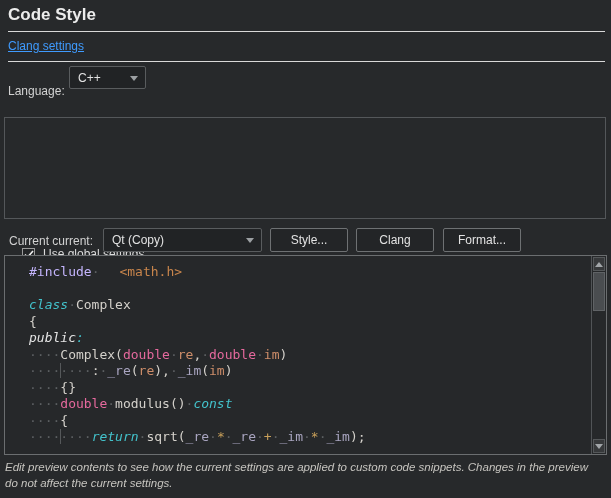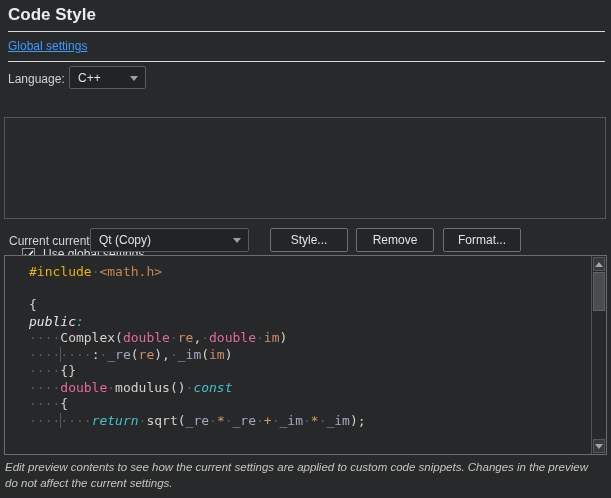--- a/index.html
+++ b/index.html
@@ -6,33 +6,33 @@
   .root{position:relative;width:611px;height:498px;background:#27292b;overflow:hidden;
         font-family:"Liberation Sans",sans-serif;font-size:12px;color:#d6d6d6;}
   .abs{position:absolute;}
 
   .title{left:8px;top:5px;font-size:17px;font-weight:bold;color:#ececec;}
   .hr{left:8px;width:597px;height:1px;background:#d9d9d9;}
   .hr1{top:31px;} .hr2{top:61px;}
   .link{left:8px;top:39px;color:#3f9bff;text-decoration:underline;cursor:pointer;}
 
   .label{color:#d2d2d2;}
-  .lbl-language{left:8px;top:72px;}
+  .lbl-language{left:8px;top:84px;}
   .lbl-clangformat{left:8px;top:98px;}
   .lbl-current{left:9px;top:234px;}
 
   .combo{box-sizing:border-box;background:#212325;border:1px solid #595c5e;border-radius:2px;
          color:#e2e2e2;display:flex;align-items:center;padding:0 20px 0 8px;position:absolute;cursor:pointer;}
   .combo .arrow{position:absolute;right:7px;top:50%;margin-top:-2px;width:0;height:0;
                 border-left:4px solid transparent;border-right:4px solid transparent;border-top:5px solid #9ca0a3;}
   .combo.disabled{border-color:#3f4244;color:#5b5e60;cursor:default;background:#232527;}
   .combo.disabled .arrow{border-top-color:#56595b;}
   .combo-language{left:69px;top:66px;width:77px;height:23px;}
   .combo-mode{left:17px;top:156px;width:112px;height:24px;}
-  .combo-current{left:90px;top:228px;width:159px;height:24px;}
+  .combo-current{left:103px;top:228px;width:159px;height:24px;}
 
   .groupbox{left:4px;top:117px;width:602px;height:102px;border:1px solid #54575a;box-sizing:border-box;}
 
   .cbrow{display:flex;align-items:center;gap:8px;position:absolute;}
   .cb1{left:17px;top:129px;} .cb2{left:17px;top:188px;}
   .checkbox{width:13px;height:13px;box-sizing:border-box;border:1px solid #9b9b9b;background:#232527;
             display:flex;align-items:center;justify-content:center;cursor:pointer;}
   .checkbox.disabled{border-color:#5c5f61;cursor:default;}
   .cb-label{color:#dcdcdc;}
   .cb-label.disabled{color:#5e6163;}
@@ -61,21 +61,21 @@
 
   .note{left:5px;top:460px;width:601px;font-style:italic;color:#c6c4bf;font-size:11.5px;line-height:15.5px;}
 </style>
 </head>
 <body>
 
 <div class="root">
 
   <div class="abs title">Code Style</div>
   <div class="abs hr hr1"></div>
-  <a class="abs link">Global settings</a>
+  <a class="abs link">Clang settings</a>
   <div class="abs hr hr2"></div>
 
   <div class="abs label lbl-language">Language:</div>
   <div class="combo combo-language">
     <span>C++</span>
     <span class="arrow"></span>
   </div>
 
 
   <div class="abs groupbox">
@@ -102,27 +102,28 @@
       <span class="cb-label disabled">Override Clang Format configuration file</span>
     </div>
   </div>
 
   <div class="abs label lbl-current">Current current:</div>
   <div class="combo combo-current">
     <span>Qt (Copy)</span>
     <span class="arrow"></span>
   </div>
   <button class="btn btn-copy">Style...</button>
-  <button class="btn btn-remove">Remove</button>
+  <button class="btn btn-remove">Clang</button>
   <button class="btn btn-export">Format...</button>
 
   <div class="abs editor">
     <div class="code">
-        <div class="code-line"><span style="color: #eab308;">#include</span><span style="color: rgb(92, 95, 98);">·</span><span style="color: rgb(200, 133, 76);">&lt;math.h&gt;</span></div>
+        <div class="code-line"><span style="color: #c4b5fd;">#include</span><span style="color: rgb(92, 95, 98);">·</span><span style="color: rgb(200, 133, 76); margin-left: 20px;">&lt;math.h&gt;</span></div>
         <div class="code-line"></div>
+        <div class="code-line"><span style="color: rgb(67, 195, 204); font-style: italic;">class</span><span style="color: rgb(92, 95, 98);">·</span><span style="color: rgb(212, 209, 203);">Complex</span></div>
         <div class="code-line"><span style="color: rgb(212, 209, 203);">{</span></div>
         <div class="code-line"><span style="color: #e5e5e5; font-style: italic;">public</span><span style="color: rgb(67, 195, 204); font-style: italic;">:</span></div>
         <div class="code-line"><span style="color: rgb(92, 95, 98);">·</span><span style="color: rgb(92, 95, 98);">·</span><span style="color: rgb(92, 95, 98);">·</span><span style="color: rgb(92, 95, 98);">·</span><span style="color: rgb(212, 209, 203);">Complex(</span><span style="color: rgb(229, 105, 157);">double</span><span style="color: rgb(92, 95, 98);">·</span><span style="color: rgb(206, 142, 106);">re</span><span style="color: rgb(212, 209, 203);">,</span><span style="color: rgb(92, 95, 98);">·</span><span style="color: rgb(229, 105, 157);">double</span><span style="color: rgb(92, 95, 98);">·</span><span style="color: rgb(206, 142, 106);">im</span><span style="color: rgb(212, 209, 203);">)</span></div>
         <div class="code-line"><span style="color: rgb(92, 95, 98);">·</span><span style="color: rgb(92, 95, 98);">·</span><span style="color: rgb(92, 95, 98);">·</span><span style="color: rgb(92, 95, 98);">·</span><span class="guide" style="color: rgb(92, 95, 98);">·</span><span style="color: rgb(92, 95, 98);">·</span><span style="color: rgb(92, 95, 98);">·</span><span style="color: rgb(92, 95, 98);">·</span><span style="color: rgb(212, 209, 203);">:</span><span style="color: rgb(92, 95, 98);">·</span><span style="color: rgb(169, 165, 192);">_re</span><span style="color: rgb(212, 209, 203);">(</span><span style="color: rgb(206, 142, 106);">re</span><span style="color: rgb(212, 209, 203);">),</span><span style="color: rgb(92, 95, 98);">·</span><span style="color: rgb(169, 165, 192);">_im</span><span style="color: rgb(212, 209, 203);">(</span><span style="color: rgb(206, 142, 106);">im</span><span style="color: rgb(212, 209, 203);">)</span></div>
         <div class="code-line"><span style="color: rgb(92, 95, 98);">·</span><span style="color: rgb(92, 95, 98);">·</span><span style="color: rgb(92, 95, 98);">·</span><span style="color: rgb(92, 95, 98);">·</span><span style="color: rgb(212, 209, 203);">{}</span></div>
         <div class="code-line"><span style="color: rgb(92, 95, 98);">·</span><span style="color: rgb(92, 95, 98);">·</span><span style="color: rgb(92, 95, 98);">·</span><span style="color: rgb(92, 95, 98);">·</span><span style="color: rgb(229, 105, 157);">double</span><span style="color: rgb(92, 95, 98);">·</span><span style="color: rgb(212, 209, 203);">modulus()</span><span style="color: rgb(92, 95, 98);">·</span><span style="color: rgb(67, 195, 204); font-style: italic;">const</span></div>
         <div class="code-line"><span style="color: rgb(92, 95, 98);">·</span><span style="color: rgb(92, 95, 98);">·</span><span style="color: rgb(92, 95, 98);">·</span><span style="color: rgb(92, 95, 98);">·</span><span style="color: rgb(212, 209, 203);">{</span></div>
         <div class="code-line"><span style="color: rgb(92, 95, 98);">·</span><span style="color: rgb(92, 95, 98);">·</span><span style="color: rgb(92, 95, 98);">·</span><span style="color: rgb(92, 95, 98);">·</span><span class="guide" style="color: rgb(92, 95, 98);">·</span><span style="color: rgb(92, 95, 98);">·</span><span style="color: rgb(92, 95, 98);">·</span><span style="color: rgb(92, 95, 98);">·</span><span style="color: rgb(67, 195, 204); font-style: italic;">return</span><span style="color: rgb(92, 95, 98);">·</span><span style="color: rgb(212, 209, 203);">sqrt(</span><span style="color: rgb(169, 165, 192);">_re</span><span style="color: rgb(92, 95, 98);">·</span><span style="color: rgb(201, 160, 90);">*</span><span style="color: rgb(92, 95, 98);">·</span><span style="color: rgb(169, 165, 192);">_re</span><span style="color: rgb(92, 95, 98);">·</span><span style="color: rgb(201, 160, 90);">+</span><span style="color: rgb(92, 95, 98);">·</span><span style="color: rgb(169, 165, 192);">_im</span><span style="color: rgb(92, 95, 98);">·</span><span style="color: rgb(201, 160, 90);">*</span><span style="color: rgb(92, 95, 98);">·</span><span style="color: rgb(169, 165, 192);">_im</span><span style="color: rgb(212, 209, 203);">);</span></div>
       </div>
     <div class="scrollbar">

